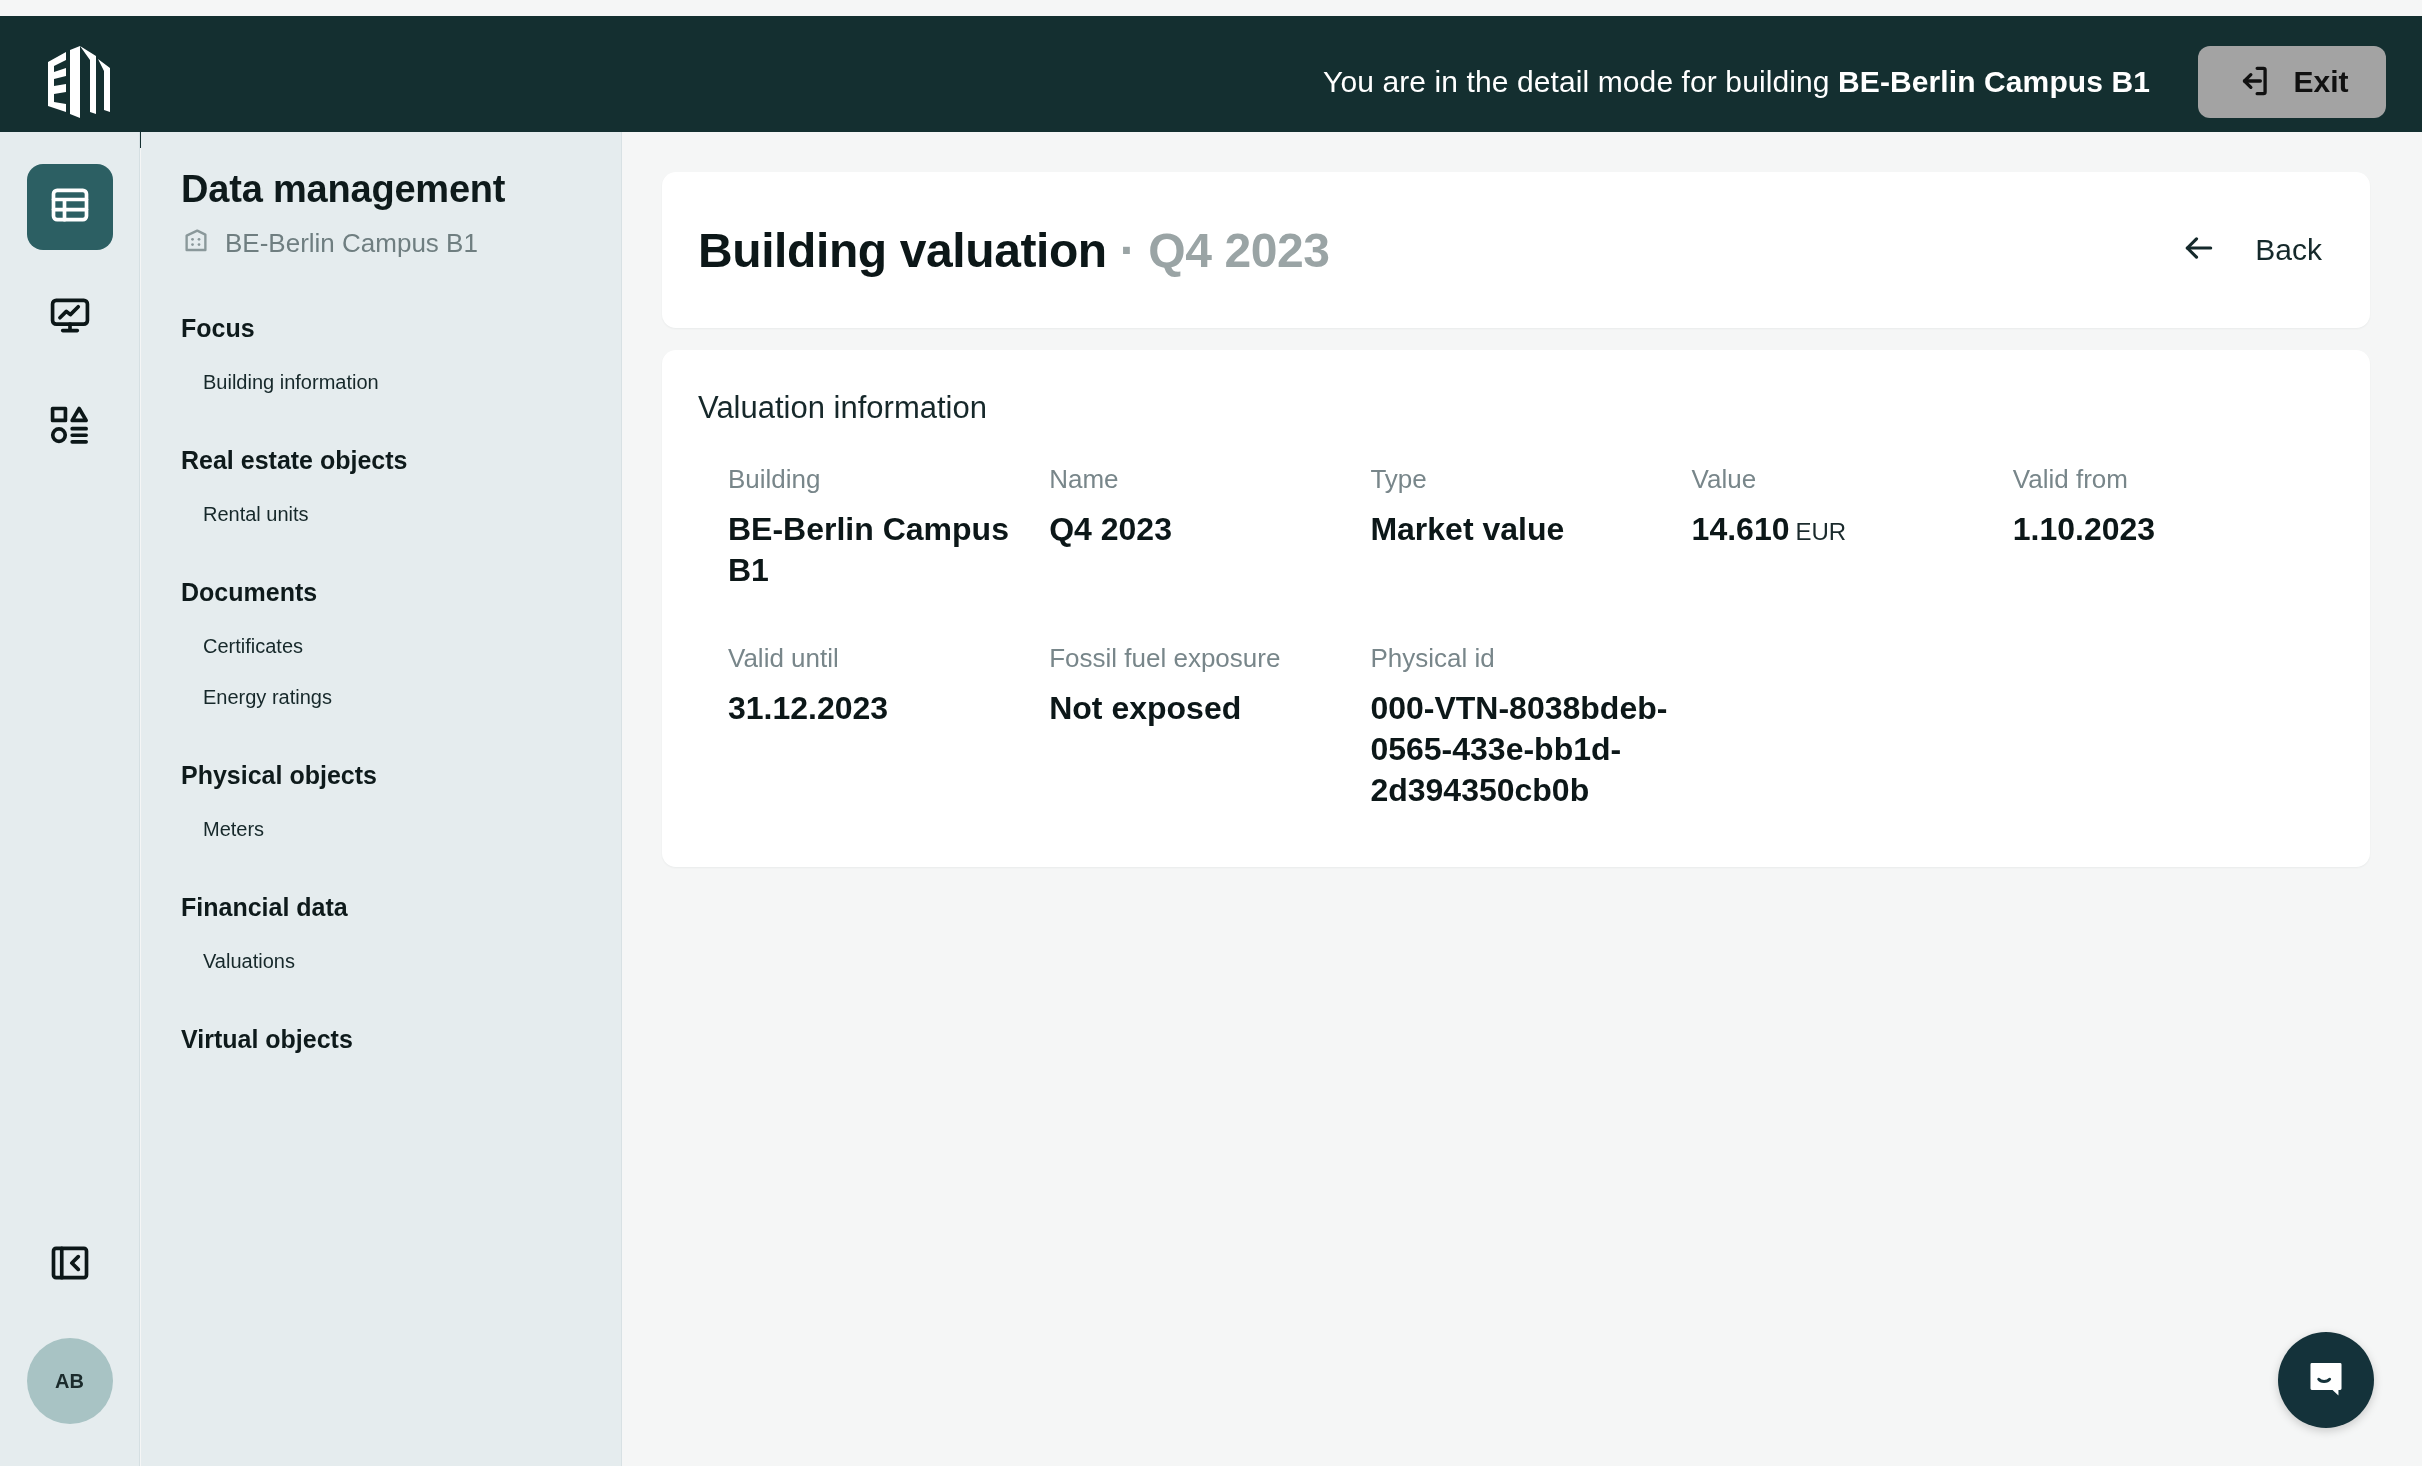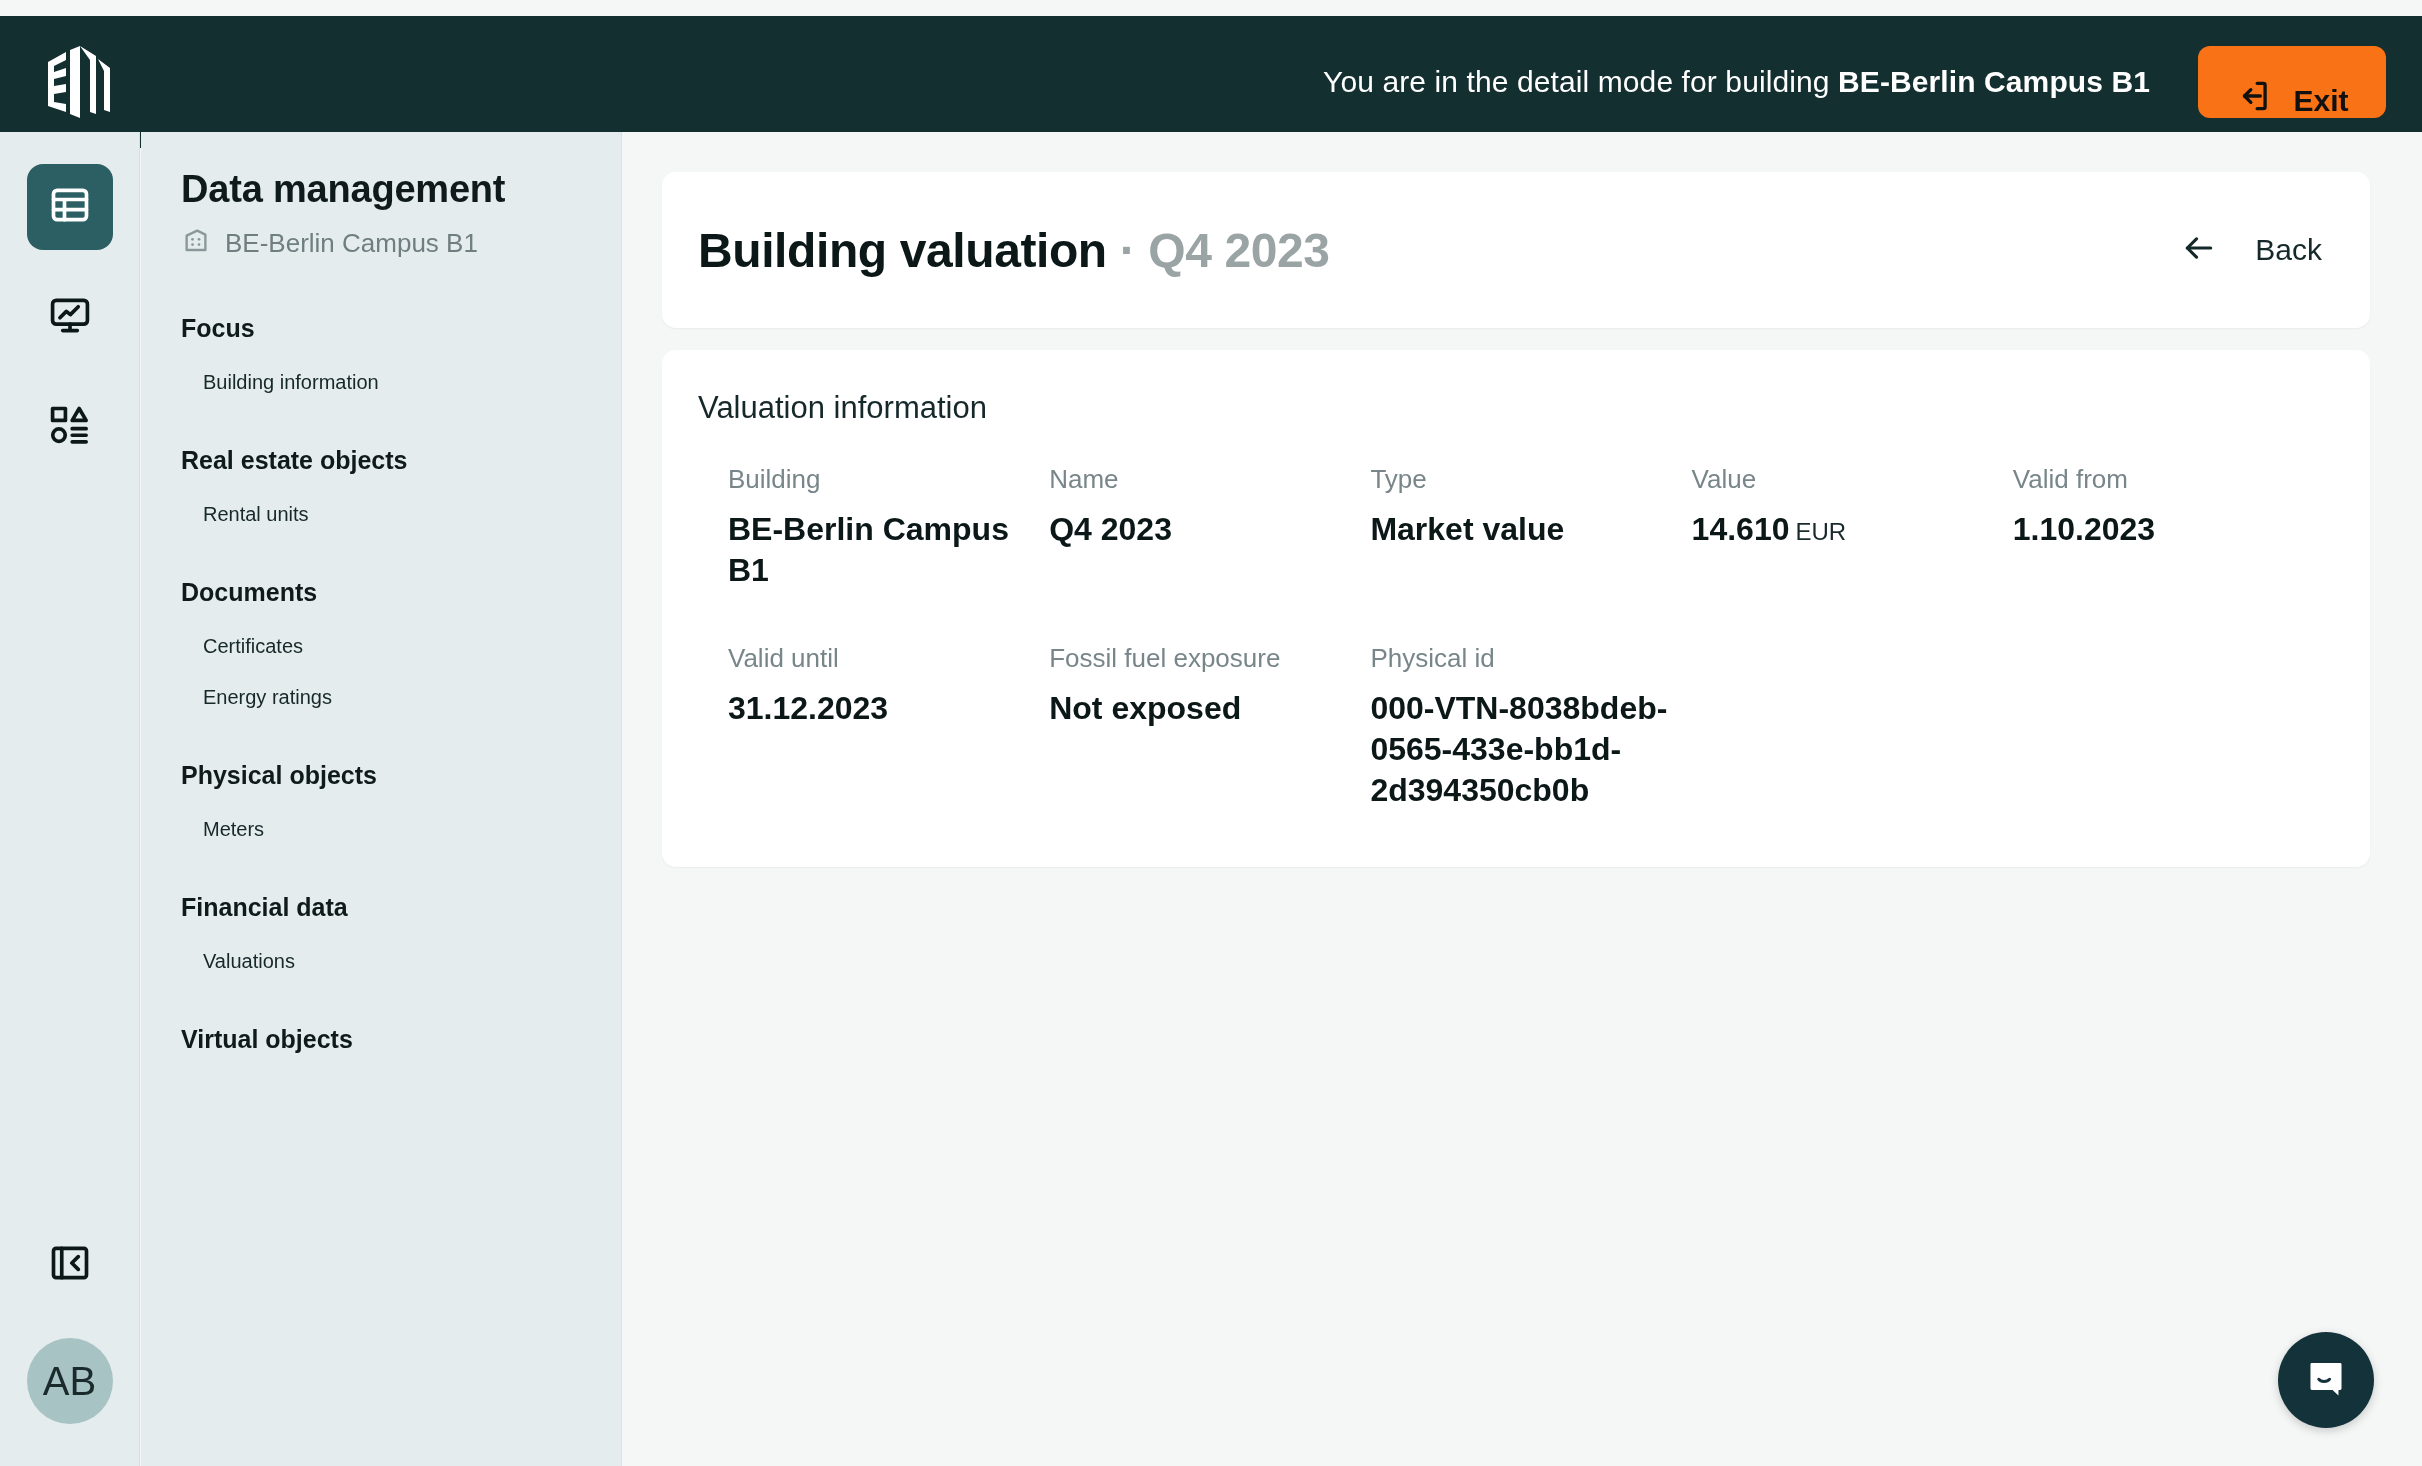--- a/index.html
+++ b/index.html
@@ -22,25 +22,25 @@
   .topbar-spacer { flex: 1 1 auto; }
   .topbar-msg {
     color: #FFFFFF;
     font-size: 30px;
     letter-spacing: .1px;
     white-space: nowrap;
     margin-right: 48px;
   }
   .topbar-msg b { font-weight: 700; }
   .exit-btn {
-    background: #f97316;
+    background: #a3a3a3;
     border-radius: 12px;
     height: 72px;
     min-width: 188px;
-    display: flex; align-items: flex-end; justify-content: center;
+    display: flex; align-items: center; justify-content: center;
     gap: 20px;
     padding: 0 22px;
     cursor: pointer;
     border: none;
   }
   .exit-btn .lbl { font-size: 30px; font-weight: 700; color: #111; }
 
   
   .rail {
     position: absolute; left: 0; top: 132px;
@@ -61,21 +61,21 @@
   .rail-spacer { flex: 1 1 auto; }
   .rail-collapse {
     width: 86px; height: 86px;
     display: flex; align-items: center; justify-content: center;
     margin-bottom: 30px; cursor: pointer;
   }
   .avatar {
     width: 86px; height: 86px; border-radius: 50%;
     background: #A8C3C4;
     display: flex; align-items: center; justify-content: center;
-    font-size: 40px; font-weight: 400; color: #1B2B2C;
+    font-size: 20px; font-weight: 700; color: #1B2B2C;
     margin-bottom: 42px; cursor: pointer;
   }
 
   
   .navpanel {
     position: absolute; left: 141px; top: 132px;
     width: 481px; height: 1334px;
     background: #E5ECEE;
     padding: 36px 0 0 0;
     overflow: hidden;

